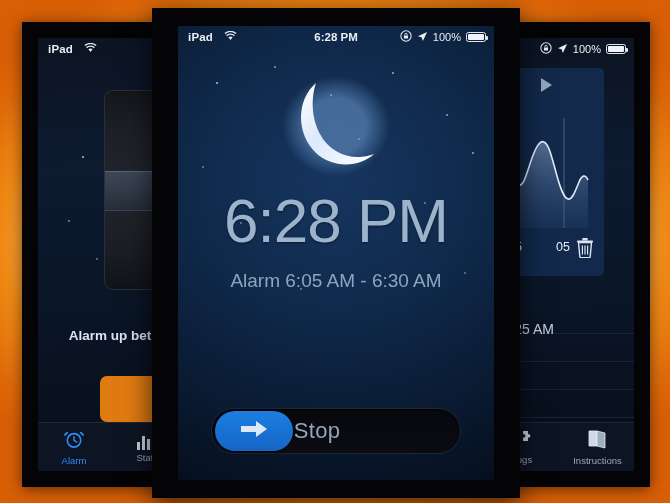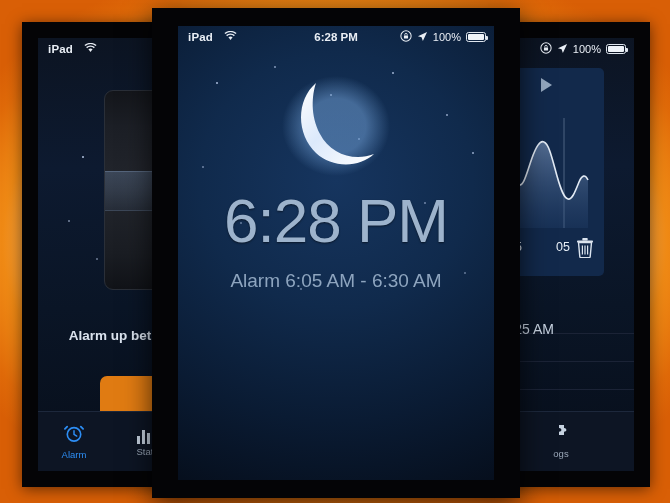--- a/index.html
+++ b/index.html
@@ -92,21 +92,21 @@
   #pk-sel{ position:absolute; left:0; right:0; top:80px; height:40px;
            background:linear-gradient(180deg,rgba(120,150,190,.30),rgba(70,95,130,.16));
            border-top:1px solid #55657c; border-bottom:1px solid #3c4758; }
   #wake-text{ position:absolute; left:0; right:0; top:290px; text-align:center;
            color:#dbe3ee; font-size:13.5px; font-weight:bold; white-space:nowrap;
            overflow:hidden; }
   #orange-btn{ position:absolute; left:62px; top:338px; width:96px; height:46px;
            border-radius:7px; background:#e07b12; }
 
   
-  .tabbar{ position:absolute; left:0; right:0; bottom:0; height:60px;
+  .tabbar{ position:absolute; left:0; right:0; bottom:0; height:49px;
            background:#0d1524; border-top:1px solid #1d283c;
            display:flex; align-items:center;justify-content:space-between; }
   .tab{ flex:1; display:flex; flex-direction:column; align-items:center; gap:2px; }
   .tab-label{ font-size:9.5px; color:#9aa7b8; white-space:nowrap; }
   .tab.active .tab-label{ color:#2d8ef5; }
   .bars{ display:flex; align-items:flex-end; gap:2px; height:18px; }
   .bars i{ width:3px; background:#c6d2e0; display:block; }
 
   
   #graph-card{ position:absolute; left:-10px; top:30px; width:126px; height:208px;
@@ -255,20 +255,29 @@
     <div id="log-text">- 6:25 AM</div>
 
     <div class="tabbar">
       <div class="tab">
         <span>
           <svg width="20" height="18" viewBox="0 0 20 18">
             <path d="M8 1 h5 v3.2 a1.8 1.8 0 1 1 0 3.4 V11 h-5 v-3.4 a1.8 1.8 0 1 0 0-3.4 Z" fill="#c6d2e0"></path>
           </svg>
         </span>
         <span class="tab-label">ogs</span>
+      </div>
+      <div class="tab">
+        <span>
+          <svg width="22" height="20" viewBox="0 0 22 20">
+            <path d="M2 2 h8 v15 h-8 Z" fill="#cfd9e6" stroke="#e9eef5" stroke-width=".8"></path>
+            <path d="M10 2 l8 2 v15 l-8-2 Z" fill="#9eadc0" stroke="#e9eef5" stroke-width=".8"></path>
+          </svg>
+        </span>
+        <span class="tab-label">Instructions</span>
       </div>
     </div>
 
   </div>
 </div>
 
 <div class="device" id="dev-center">
   <div class="screen" id="scr-center">
 
     <div class="statusbar">
@@ -333,15 +342,25 @@
           <ellipse cx="56" cy="52" rx="54" ry="50" fill="url(#glow)"></ellipse>
           <path d="M36 9 C16 26 16 60 36 79 C52 94 79 94 94 80
                    C74 88 50 80 40 60 C30 41 32 21 36 9 Z" fill="url(#moonfill)"></path>
         </svg>
       </span>
     </div>
 
     <div id="clock">6:28 PM</div>
     <div id="alarm-range">Alarm 6:05 AM - 6:30 AM</div>
 
+    <div id="slider">
+      <div id="slider-knob">
+        <span>
+          <svg width="30" height="22" viewBox="0 0 30 22">
+            <path d="M2 8 h15 V3 l11 8 l-11 8 v-5 H2 Z" fill="#dce9f8"></path>
+          </svg>
+        </span>
+      </div>
+      <div id="slider-label">Stop</div>
+    </div>
 
   </div>
 </div>
 
 </body></html>

